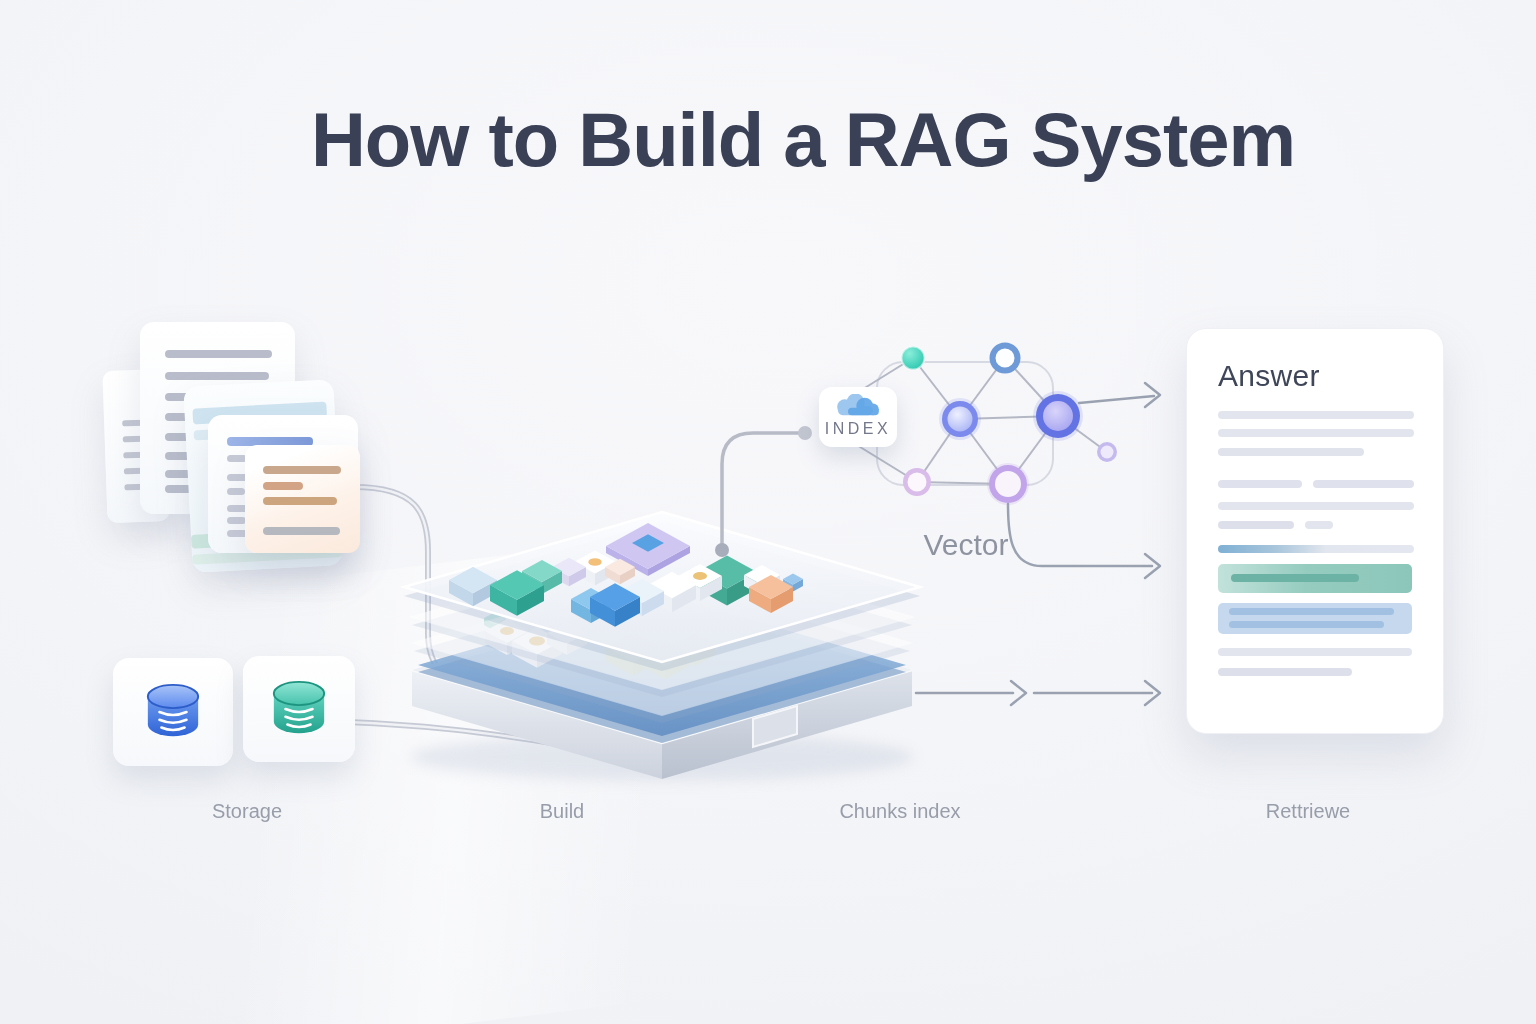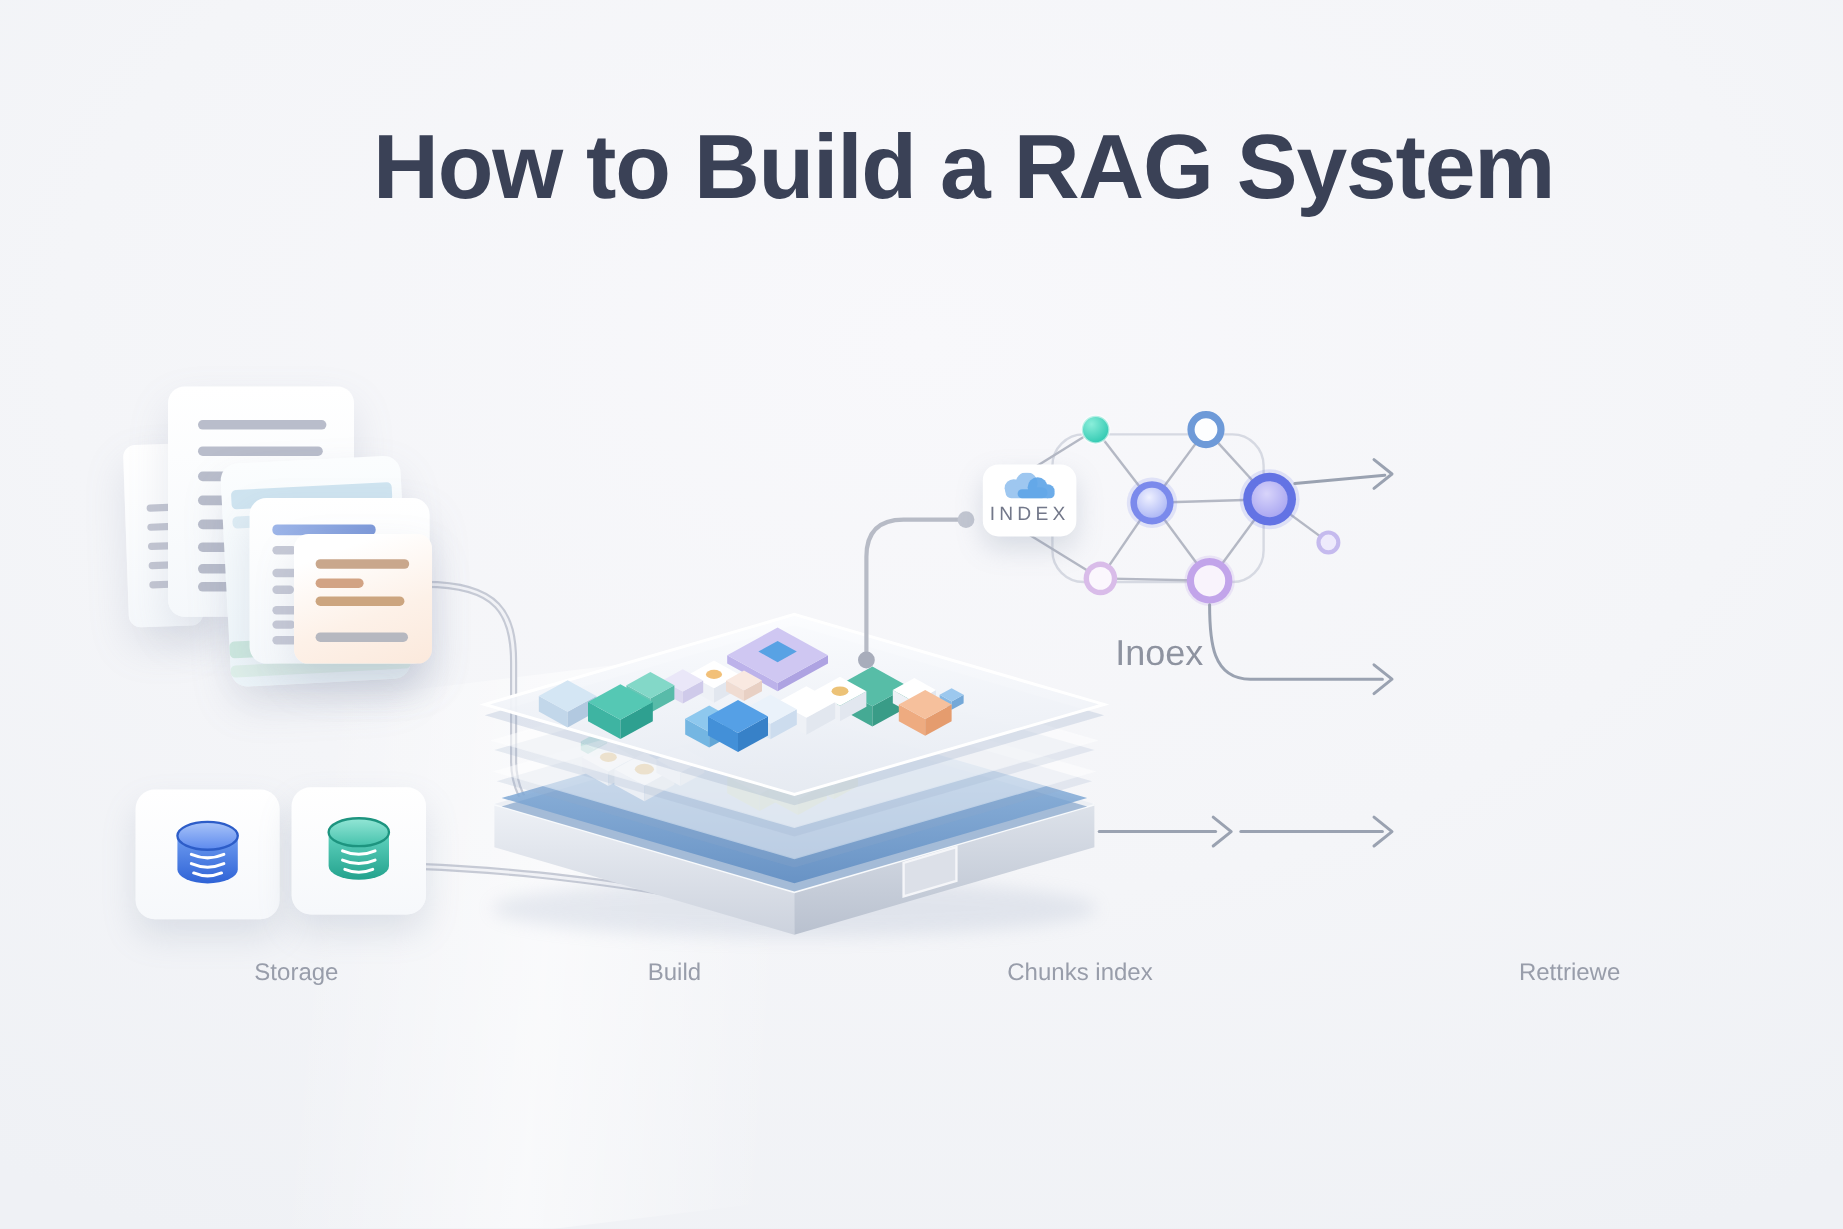--- a/index.html
+++ b/index.html
@@ -346,21 +346,42 @@
       </g>
       <g fill="#60a6e8" opacity="0.92">
         <circle cx="38" cy="13" r="10"></circle>
           <circle cx="48" cy="17" r="7"></circle>
           <rect x="18" y="15" width="37" height="9" rx="4.5"></rect>
       </g>
     </svg>
     <div class="txt">INDEX</div>
   </div>
 
+  <div class="answer-card">
+    <div class="answer-title">Answer</div>
+    <div class="sl" style="left:31px;top:82px;width:196px;"></div>
+    <div class="sl" style="left:31px;top:100px;width:196px;"></div>
+    <div class="sl" style="left:31px;top:119px;width:146px;background:#e0e3ec;"></div>
+    <div class="sl" style="left:31px;top:151px;width:84px;background:#dfe2ec;"></div>
+    <div class="sl" style="left:126px;top:151px;width:101px;background:#dfe2ec;"></div>
+    <div class="sl" style="left:31px;top:173px;width:196px;"></div>
+    <div class="sl" style="left:31px;top:192px;width:76px;background:#dde0ea;"></div>
+    <div class="sl" style="left:118px;top:192px;width:28px;"></div>
+    <div class="sl" style="left:31px;top:216px;width:196px;background:linear-gradient(90deg,#7fb0d4 0%,#a9c6dc 30%,#e2e6ee 55%,#e4e7f0 100%);"></div>
+    <div class="hl" style="left:31px;top:235px;width:194px;height:29px;background:linear-gradient(90deg,#c2e2da,#96ccc0 45%,#8cc6ba);">
+      <div class="sl" style="left:13px;top:10px;width:128px;height:8px;background:#6cb2a5;"></div>
+    </div>
+    <div class="hl" style="left:31px;top:274px;width:194px;height:31px;background:#c5d8ee;">
+      <div class="sl" style="left:11px;top:5px;width:165px;height:7px;background:#a2c0e2;"></div>
+      <div class="sl" style="left:11px;top:18px;width:155px;height:7px;background:#a2c0e2;"></div>
+    </div>
+    <div class="sl" style="left:31px;top:319px;width:194px;"></div>
+    <div class="sl" style="left:31px;top:339px;width:134px;background:#dde0ea;"></div>
+  </div>
 
   <div class="abs page-title">How to Build a RAG System</div>
-  <div class="graph-caption" style="left:966px;top:528px;">Inoex</div>
+  <div class="graph-caption" style="left:966px;top:528px;">Vector</div>
   <div class="stage-label" style="left:247px;top:800px;">Storage</div>
   <div class="stage-label" style="left:562px;top:800px;">Build</div>
   <div class="stage-label" style="left:900px;top:800px;">Chunks index</div>
   <div class="stage-label" style="left:1308px;top:800px;">Rettriewe</div>
 
 </div>
 
 </body></html>

